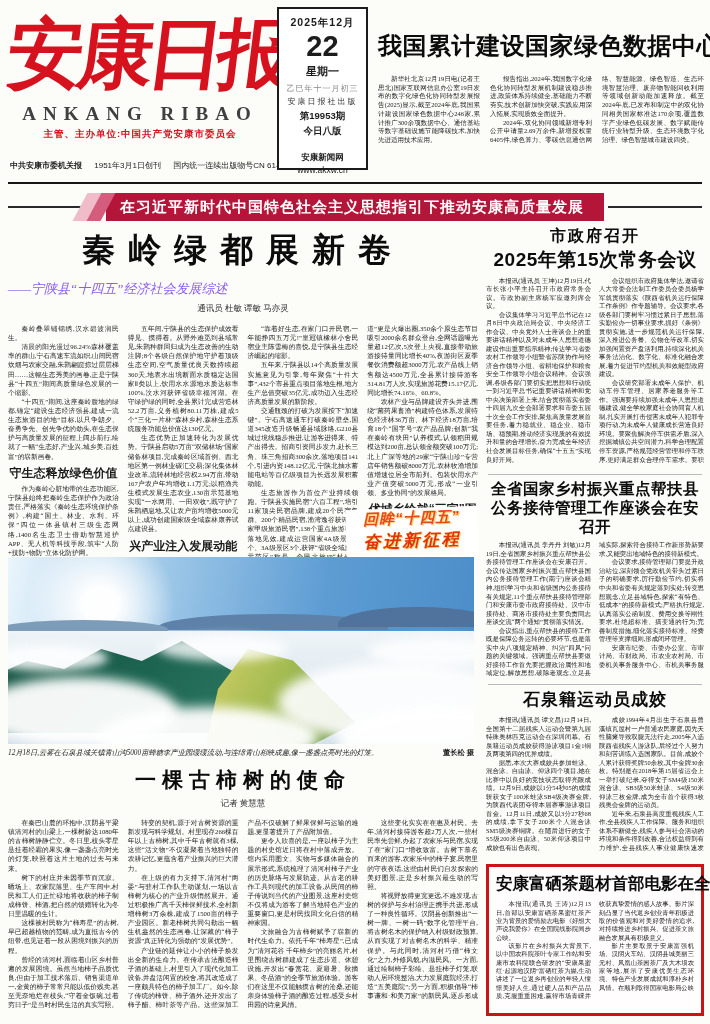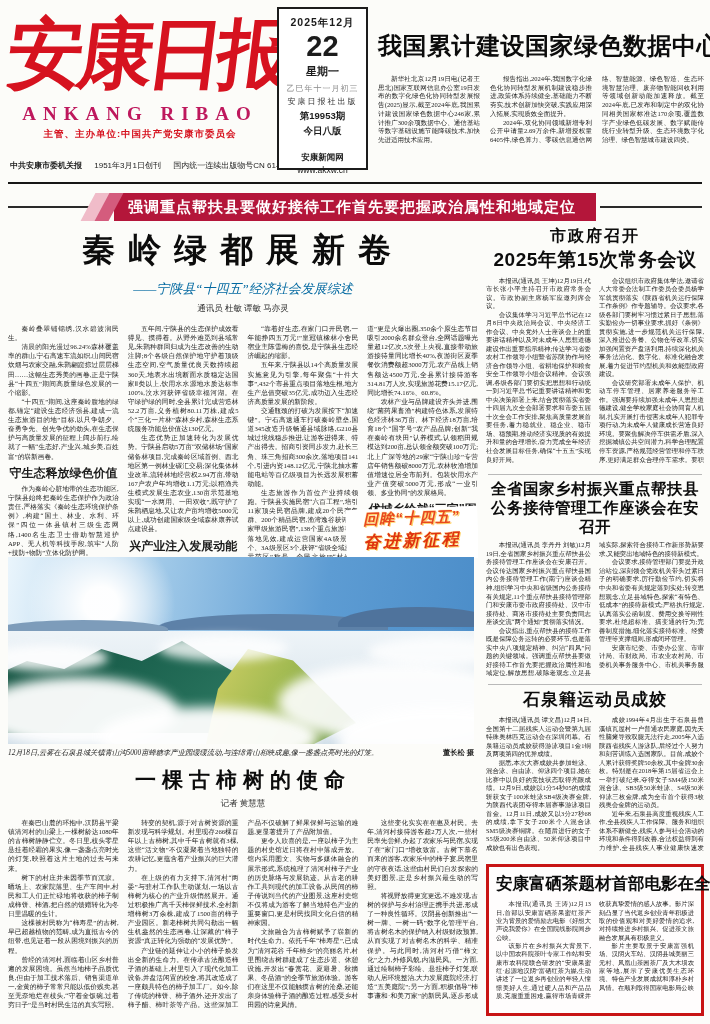--- a/index.html
+++ b/index.html
@@ -5,21 +5,21 @@
   html,body{margin:0;padding:0;background:#e9e9e6;}
   .page{position:relative;width:710px;height:1024px;margin:0 auto;background:#fcfcf9;
         font-family:"Liberation Serif",serif;color:#1c1c1c;overflow:hidden;}
   [data-name]{box-sizing:border-box;}
 
   
   .masthead{position:absolute;left:8px;top:4px;width:264px;height:175px;}
   .calligraphy{font-family:"Liberation Serif",serif;font-weight:bold;color:#d6121f;
     font-size:76px;line-height:1.32;letter-spacing:-6px;transform:skewX(-7deg);
     white-space:nowrap;text-align:center;}
-  .pinyin{margin-top:-1px;text-align:center;color:#be185d;font-weight:bold;
+  .pinyin{margin-top:-1px;text-align:center;color:#404040;font-weight:bold;
     font-size:19px;letter-spacing:7px;font-family:"Liberation Serif",serif;}
   .sponsor{margin-top:3px;text-align:center;color:#d6121f;font-weight:bold;font-size:9.5px;
     font-family:"Liberation Sans",sans-serif;letter-spacing:1px;}
   .orgline{position:absolute;left:10px;top:160px;width:420px;font-size:8px;color:#222;
     font-family:"Liberation Sans",sans-serif;white-space:nowrap;}
   .orgline span{margin-right:10px;}
   .orgline .first{font-weight:bold;}
   .top-rule{position:absolute;left:8px;right:8px;top:182px;height:2px;background:#161616;}
 
   
@@ -55,21 +55,21 @@
     padding:0 20px 0 14px;font-family:"Liberation Sans",sans-serif;font-weight:bold;font-size:15px;
     letter-spacing:1px;white-space:nowrap;}
   .slash{position:absolute;top:0;height:28px;transform:skewX(-28deg);}
   .s1{left:-26px;width:16px;background:#f0bcc9;}
   .s2{left:-12px;width:14px;background:#d45c7d;}
 
   
   .main-story{position:absolute;left:8px;top:228px;width:470px;}
   .main-story .headline{font-size:33px;letter-spacing:13px;text-align:center;white-space:nowrap;
     font-family:"Liberation Serif",serif;}
-  .subtitle{margin-top:7px;text-align:center;font-size:13px;font-style:italic;color:#0369a1;}
+  .subtitle{margin-top:7px;font-size:13px;font-style:italic;color:#8b5cf6;}
   .byline{margin-top:5px;text-align:center;font-size:8.5px;color:#333;}
   .main-story .bodycols{position:relative;margin-top:9px;column-count:4;column-gap:9px;height:238px;
     font-size:6.7px;line-height:1.36;}
   .main-story .subhead{font-size:12px;}
   .slogan{position:absolute;right:0px;bottom:2px;width:132px;height:52px;text-align:center;
     transform:rotate(-2deg);font-family:"Liberation Sans",sans-serif;font-weight:bold;font-style:italic;
     background:#fff;}
   .slogan .l1{font-size:15px;color:#e8481f;letter-spacing:1px;
     text-shadow:1px 1px 0 #ffd36b,-0.5px -0.5px 0 #fff0c0;}
   .slogan .l2{font-size:17px;color:#df330f;letter-spacing:2.5px;margin-top:1px;
@@ -164,21 +164,21 @@
         <p class="para" data-name="article-paragraph">报告指出,2024年,我国数字化绿色化协同转型发展机制建设稳步推进,政策体系持续健全,基础能力不断夯实,技术创新加快突破,实践应用深入拓展,实现质效全面提升。</p>
         <p class="para" data-name="article-paragraph">2024年,双化协同领域新增专利公开申请量2.69万余件,新增授权量6405件,绿色算力、零碳信息通信网络、智慧能源、绿色智造、生态环境智慧治理、废弃物智能回收利用等领域创新动能加速释放。截至2024年底,已发布和制定中的双化协同相关国家标准达170余项,覆盖数字产业绿色低碳发展、数字赋能传统行业转型升级、生态环境数字化治理、绿色智慧城市建设四类。</p>
       </div>
   </div>
 
   <div class="banner-row" data-name="theme-banner-row">
     <div class="banner-line" data-name="banner-left-rule"></div>
     <div class="banner" data-name="theme-banner">
       <span class="slash s1" data-name="banner-slash-decoration"></span>
       <span class="slash s2" data-name="banner-slash-decoration"></span>
-      <span data-name="theme-banner-text">强调重点帮扶县要做好接待工作首先要把握政治属性和地域定位</span>
+      <span data-name="theme-banner-text">在习近平新时代中国特色社会主义思想指引下推动安康高质量发展</span>
     </div>
     <div class="banner-line" data-name="banner-right-rule"></div>
   </div>
 
   <div class="main-story" data-name="article-qinling-green-city">
     <div class="headline" data-name="article-headline">秦岭绿都展新卷</div>
     <div class="subtitle" data-name="article-subtitle">——宁陕县“十四五”经济社会发展综述</div>
     <div class="byline" data-name="article-byline">通讯员 杜敏 谭敏 马亦灵</div>
     <div class="bodycols" data-name="article-body">
       <div data-name="article-paragraphs">

